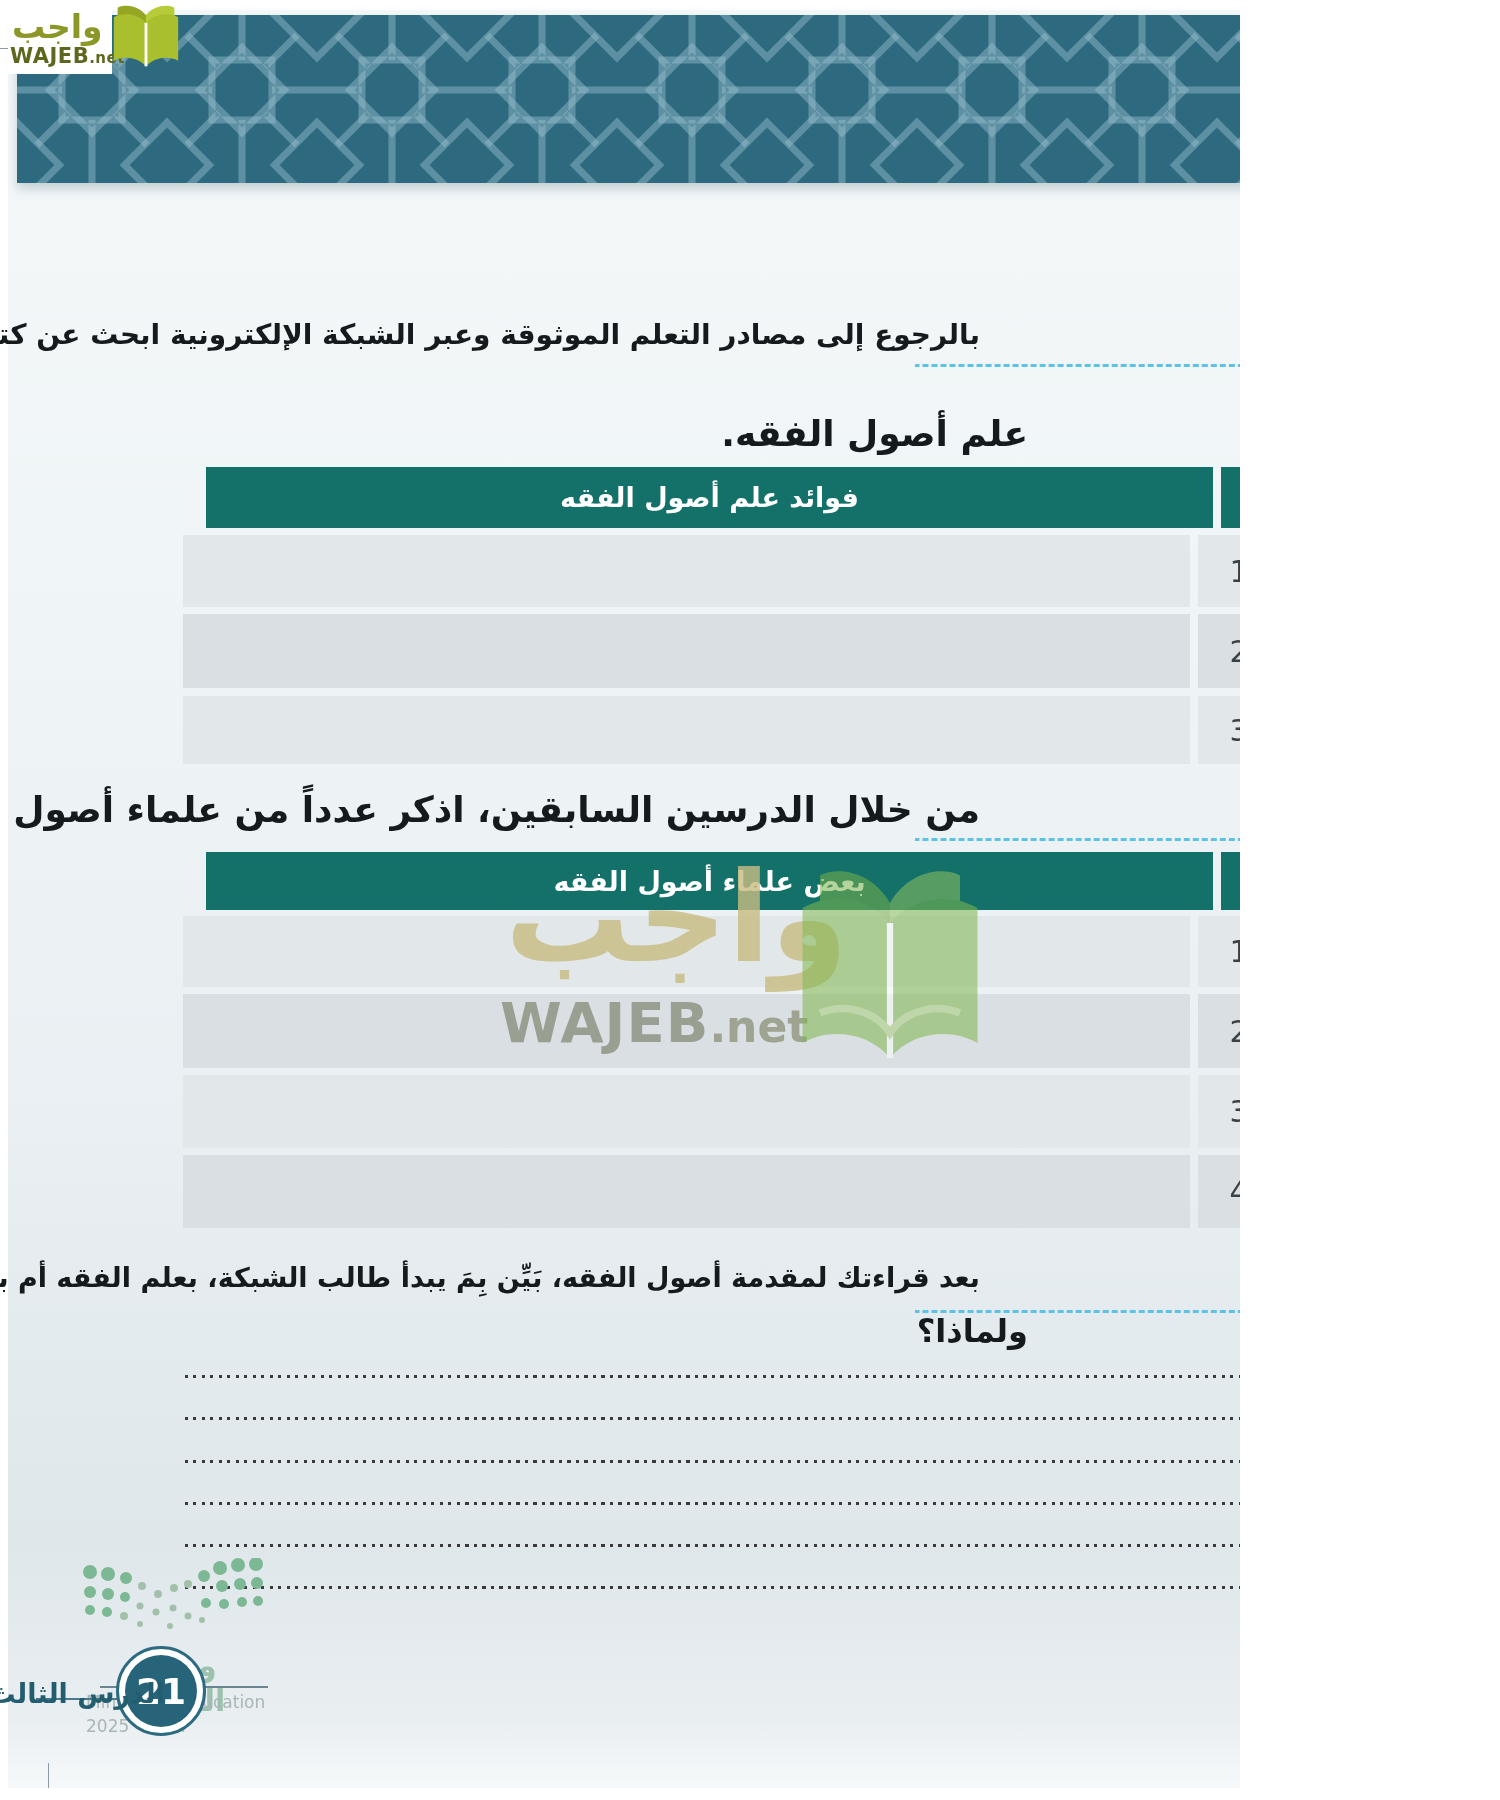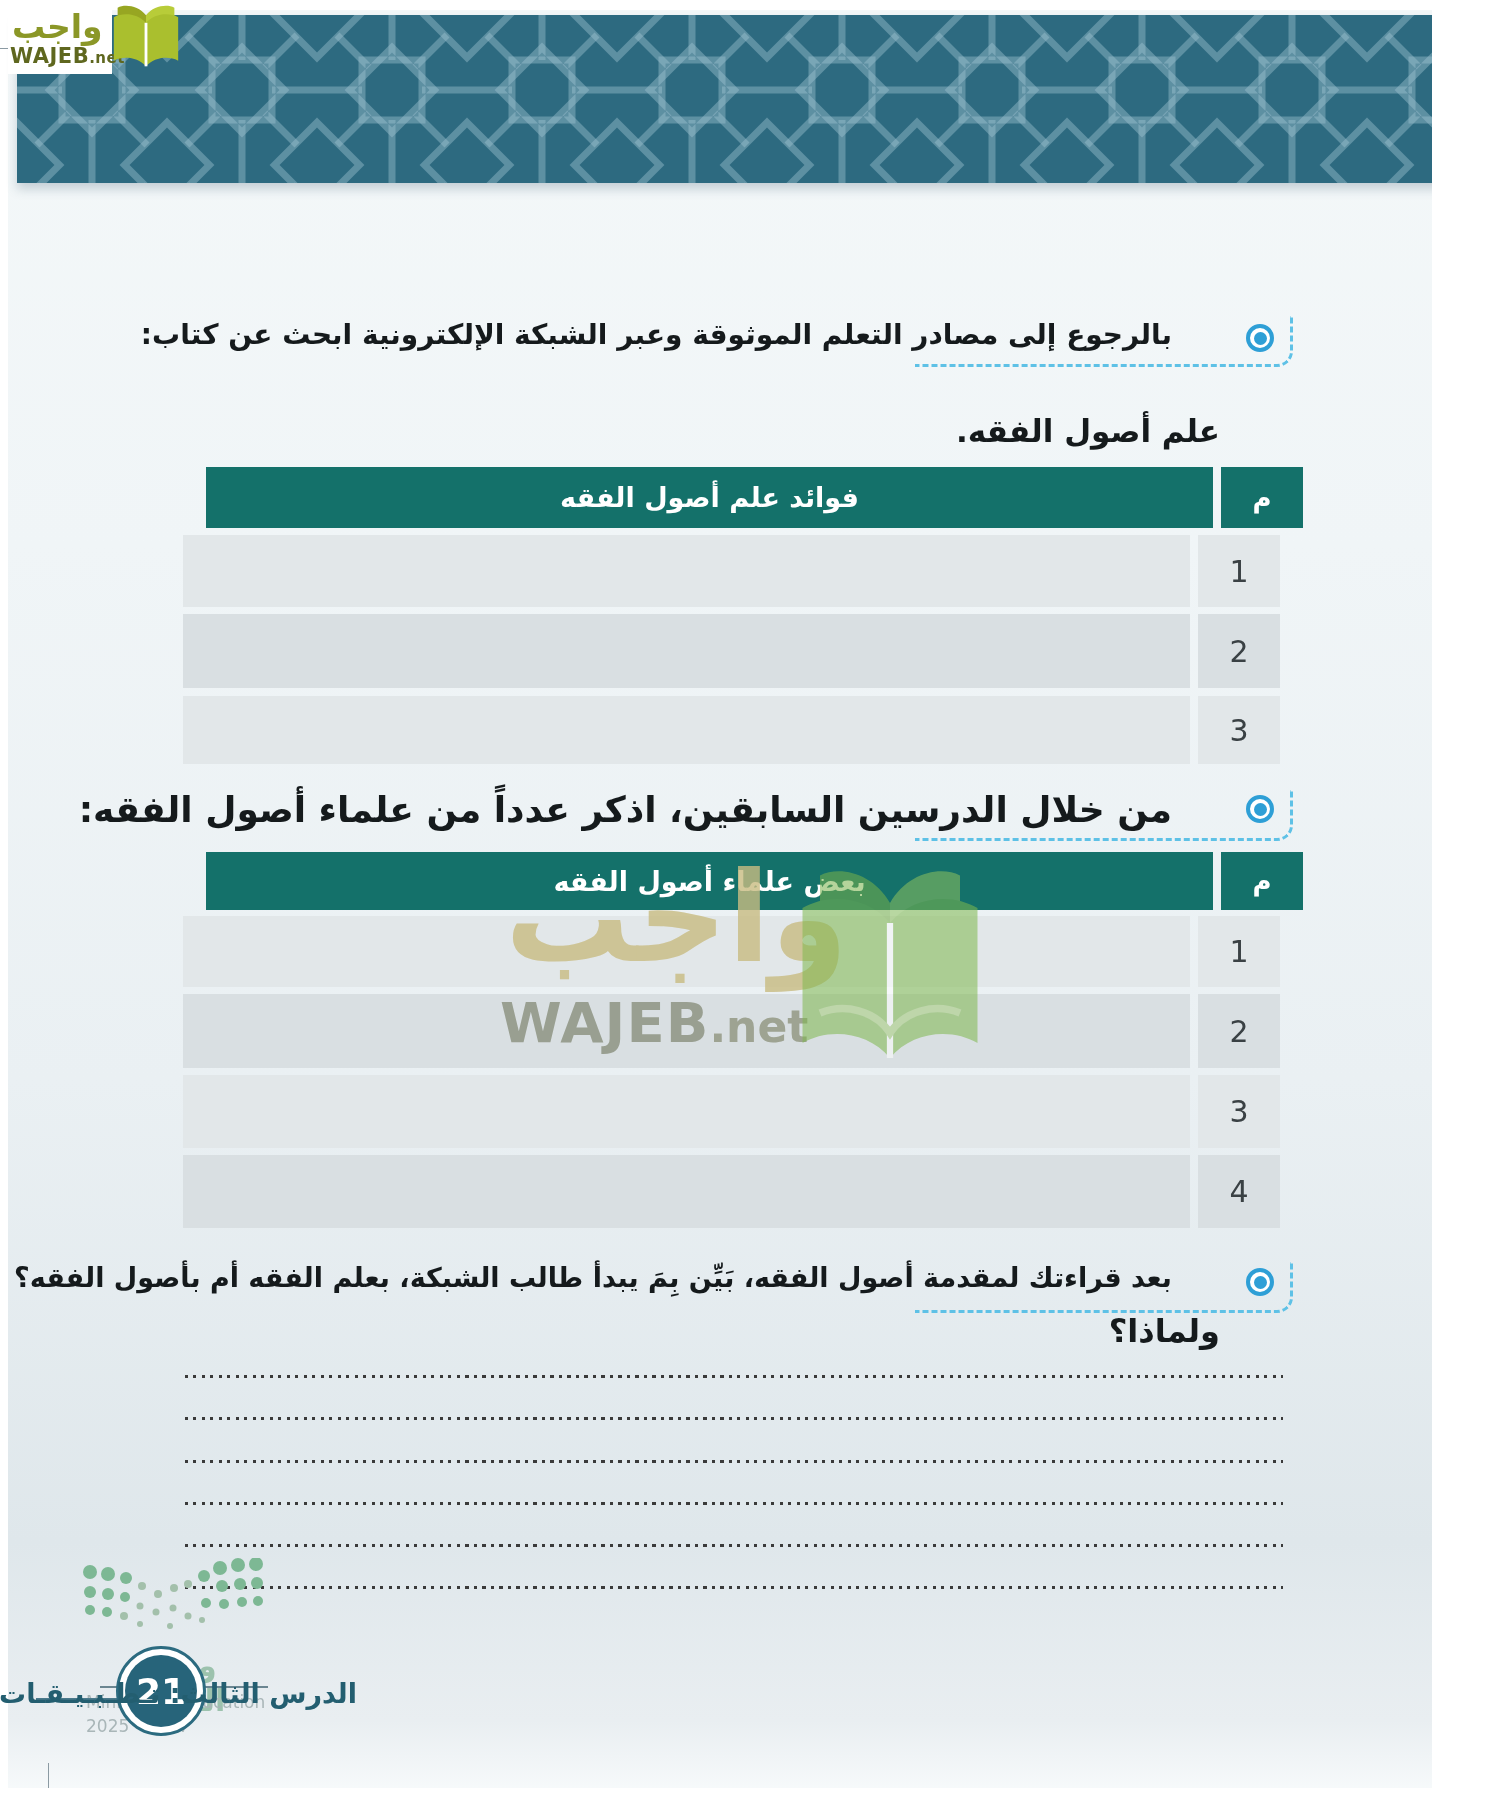--- a/index.html
+++ b/index.html
@@ -1,16 +1,16 @@
 <!DOCTYPE html>
 <html lang="ar"><head>
 <meta charset="utf-8">
 <style>
   html,body{margin:0;padding:0;background:#ffffff;}
-  #page{position:relative;width:1432px;height:1800px;background:#ffffff;overflow:hidden;
+  #page{position:relative;width:1240px;height:1800px;background:#ffffff;overflow:hidden;
         font-family:"DejaVu Sans","Liberation Sans",sans-serif;}
   .abs{position:absolute;}
   #content-bg{left:8px;top:10px;width:1452px;height:1782px;
       background:linear-gradient(180deg,#f4f8f9 0%,#f0f5f7 30%,#eaf0f3 60%,#dfe7eb 86%,#e9eef1 96%,#f7fafb 100%);}
   
   #band{left:17px;top:15px;width:1441px;height:168px;background:#2d6a80;
         box-shadow:0 6px 10px rgba(60,90,110,.25);}
   #band svg{display:block;width:100%;height:100%;}
   
   .mark{background:#8b9aa3;}
@@ -94,21 +94,21 @@
       <path d="M50 22 C41 12 26 11 16 16 L16 62 C26 57 41 58 50 68 C59 58 74 57 84 62 L84 16 C74 11 59 12 50 22 Z" fill="#aabf2e"></path>
       <path d="M50 22 L50 68" stroke="#ffffff" stroke-width="3"></path>
     </svg>
   </div>
 
   <div class="abs dash-hook" style="left:915px;top:316px;width:375px;height:48px;"></div>
   <div class="abs bullet-circle" style="left:1246px;top:324px;">
       <div class="dot"></div>
     </div>
   <div class="abs btext" style="right:260px;top:318px;font-size:28px;">بالرجوع إلى مصادر التعلم الموثوقة وعبر الشبكة الإلكترونية ابحث عن كتاب:</div>
-  <div class="abs btext" style="right:212px;top:413px;font-size:31px;">علم أصول الفقه.</div>
+  <div class="abs btext" style="right:212px;top:413px;font-size:36px;">علم أصول الفقه.</div>
 
   <div class="abs thead" style="left:183px;top:467px;width:1007px;height:61px;font-size:27px;">فوائد علم أصول الفقه</div>
   <div class="abs thead" style="left:1198px;top:467px;width:82px;height:61px;font-size:26px;">م</div>
 
   <div class="abs cell" style="left:183px;top:535px;width:1007px;height:72px;"></div>
   <div class="abs cell idx" style="left:1198px;top:535px;width:82px;height:72px;">1</div>
   <div class="abs cell alt" style="left:183px;top:614px;width:1007px;height:74px;"></div>
   <div class="abs cell alt idx" style="left:1198px;top:614px;width:82px;height:74px;">2</div>
   <div class="abs cell" style="left:183px;top:696px;width:1007px;height:68px;"></div>
   <div class="abs cell idx" style="left:1198px;top:696px;width:82px;height:68px;">3</div>

